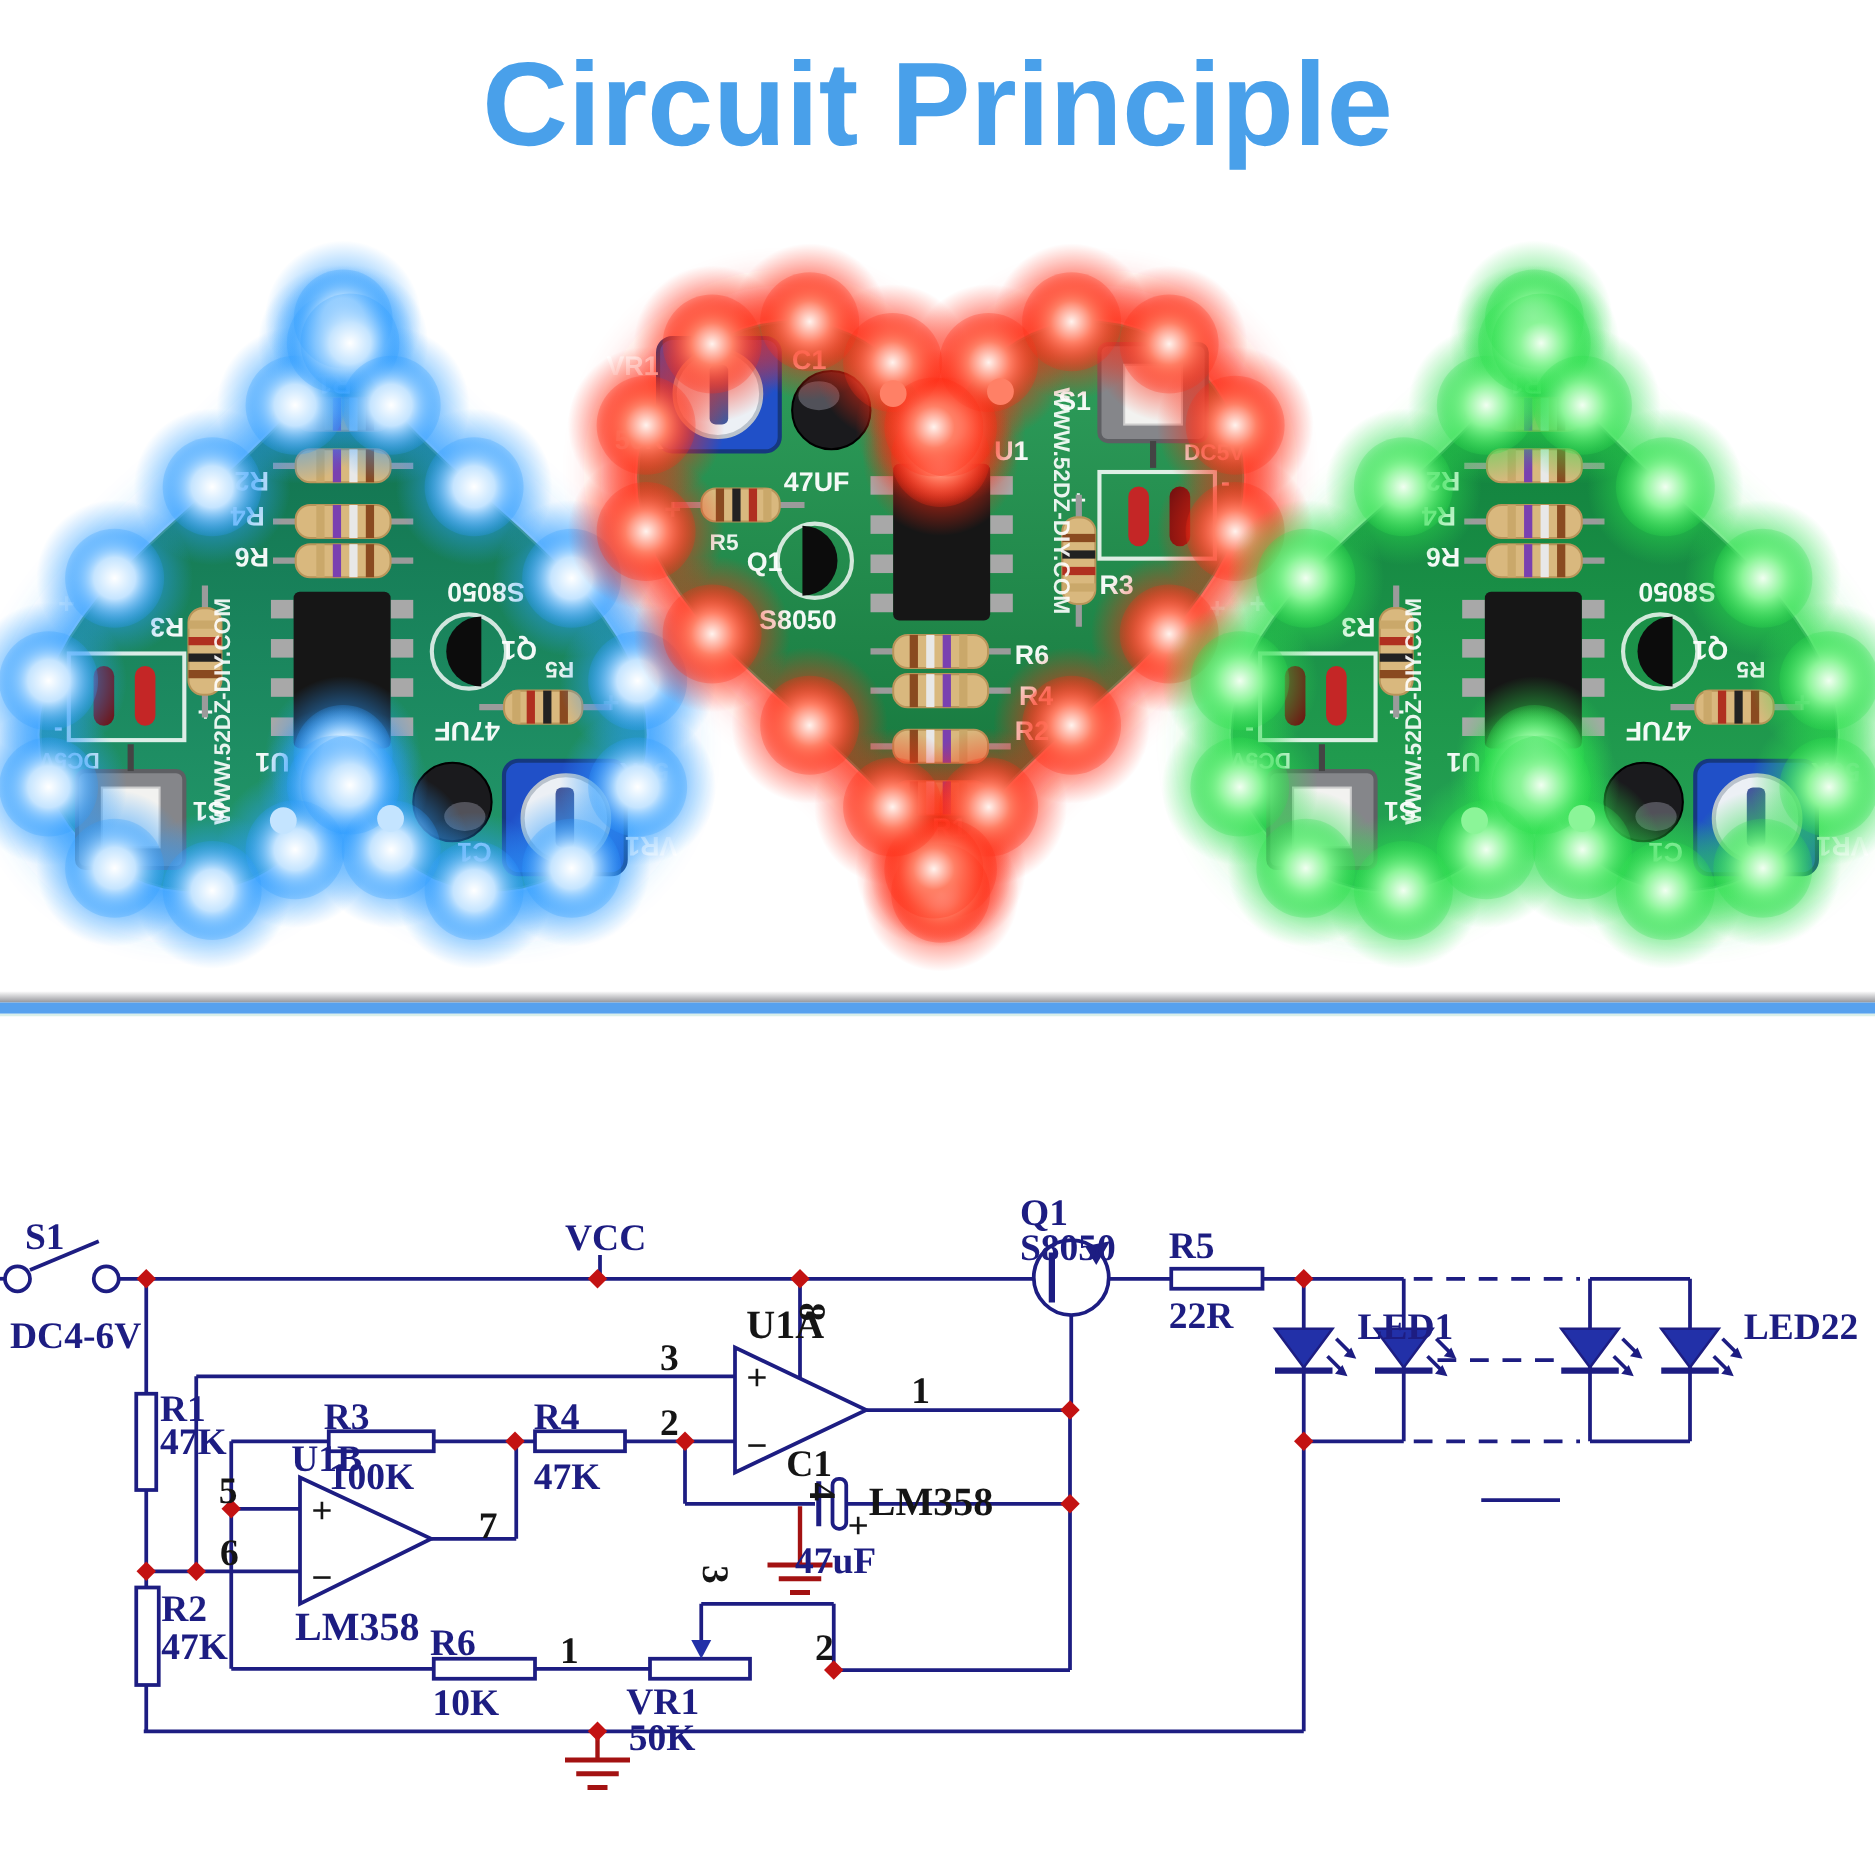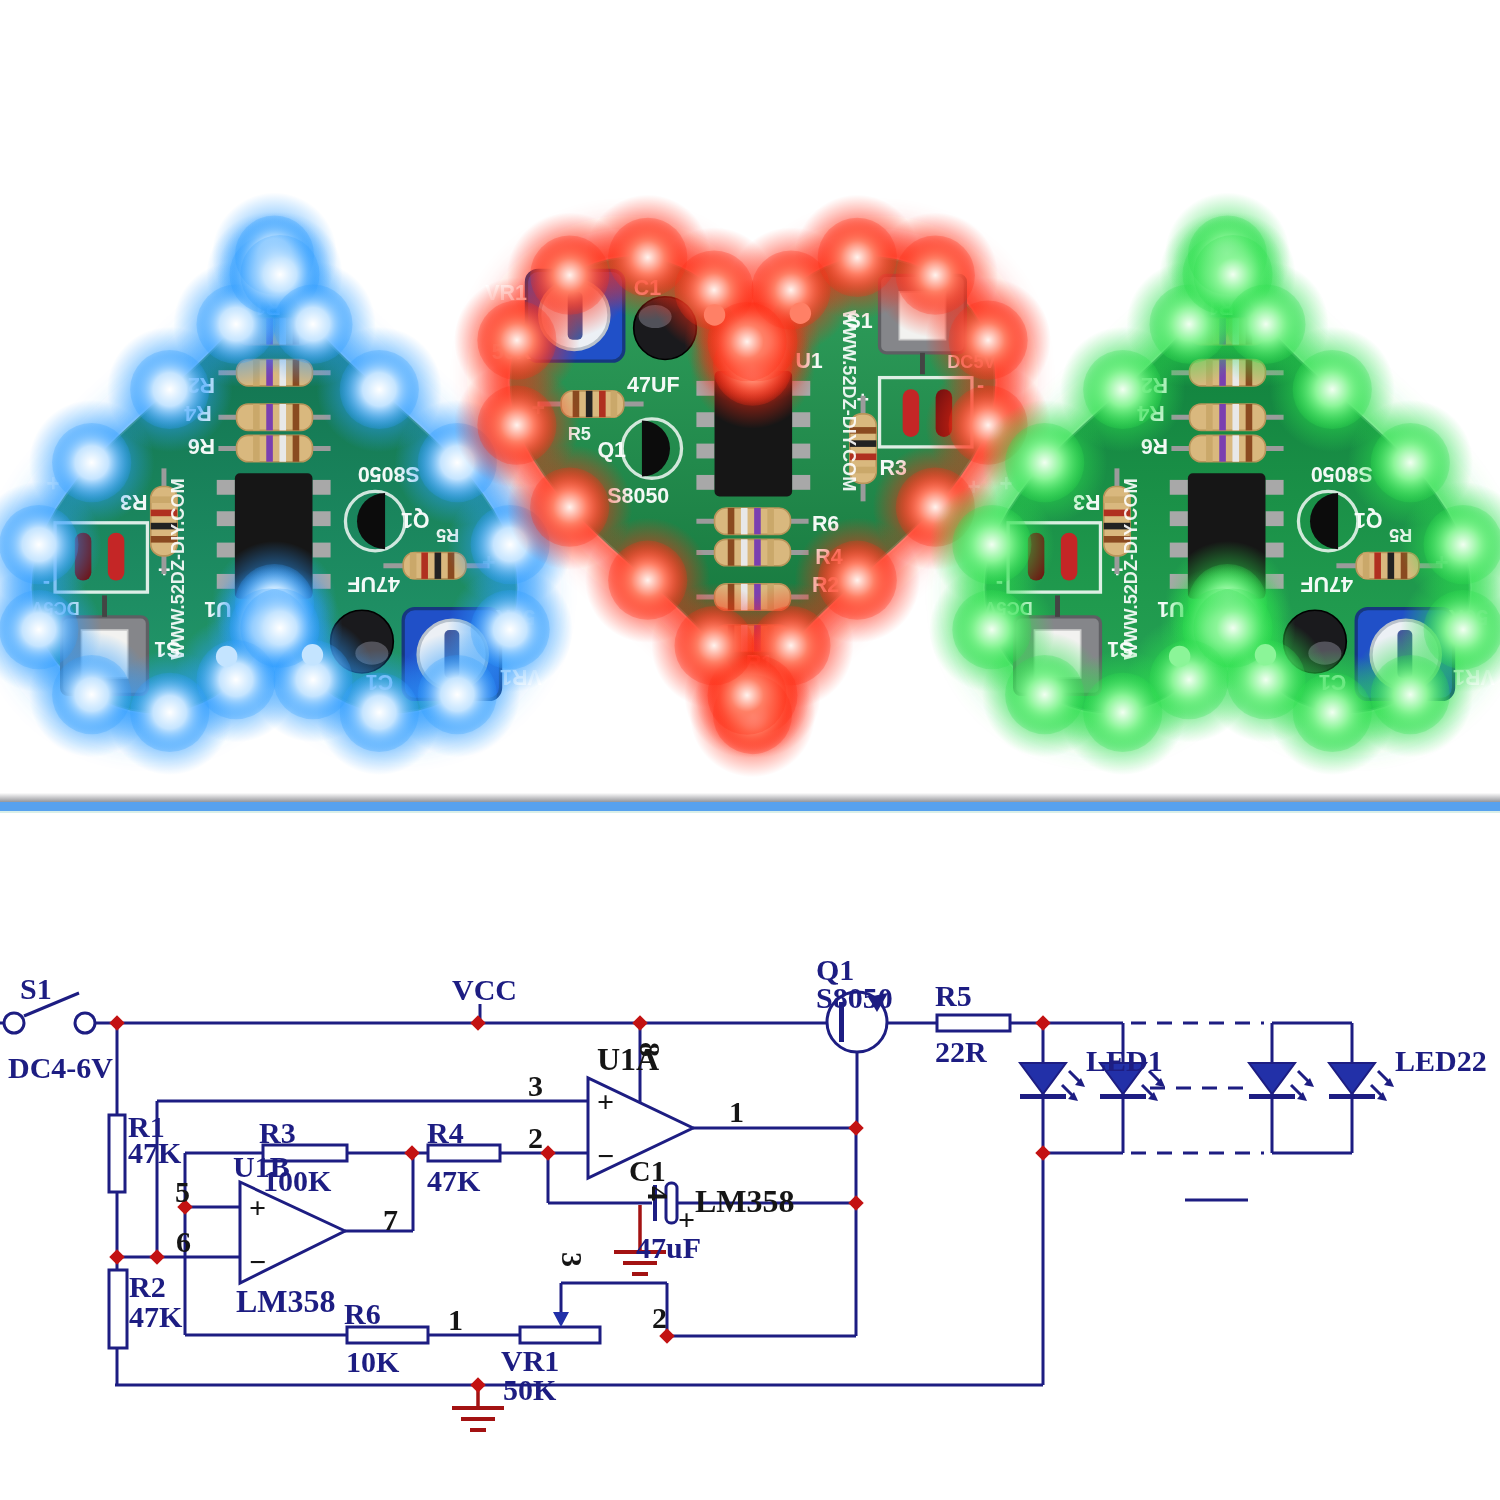--- a/index.html
+++ b/index.html
@@ -21,20 +21,21 @@
   .opsign{font:bold 30px "Liberation Serif",serif;}
   .silk{font:bold 13px "Liberation Sans",sans-serif;fill:rgba(255,255,255,.95);}
   .silk-sm{font:bold 11px "Liberation Sans",sans-serif;fill:rgba(255,255,255,.9);}
   .silk-faint{font:bold 14px "Liberation Sans",sans-serif;fill:rgba(255,255,255,.38);}
 </style>
 </head>
 <body>
 
 <div class="page">
 
+  <h1 class="page-title" style="color: rgb(73, 160, 234);">Circuit Principle</h1>
 
   <div class="hearts-row">
     <div class="heart-slot" id="heart-0" style="left:-6px;top:214px">
   <svg width="561" height="545" viewBox="30 40 340 330">
     <defs>
       <filter id="blur0" x="-40%" y="-40%" width="180%" height="180%">
               <feGaussianBlur stdDeviation="11"></feGaussianBlur>
             </filter>
       <radialGradient id="halo0">
         <stop offset="0%" stop-color="#2d9cff" stop-opacity=".95"></stop>

